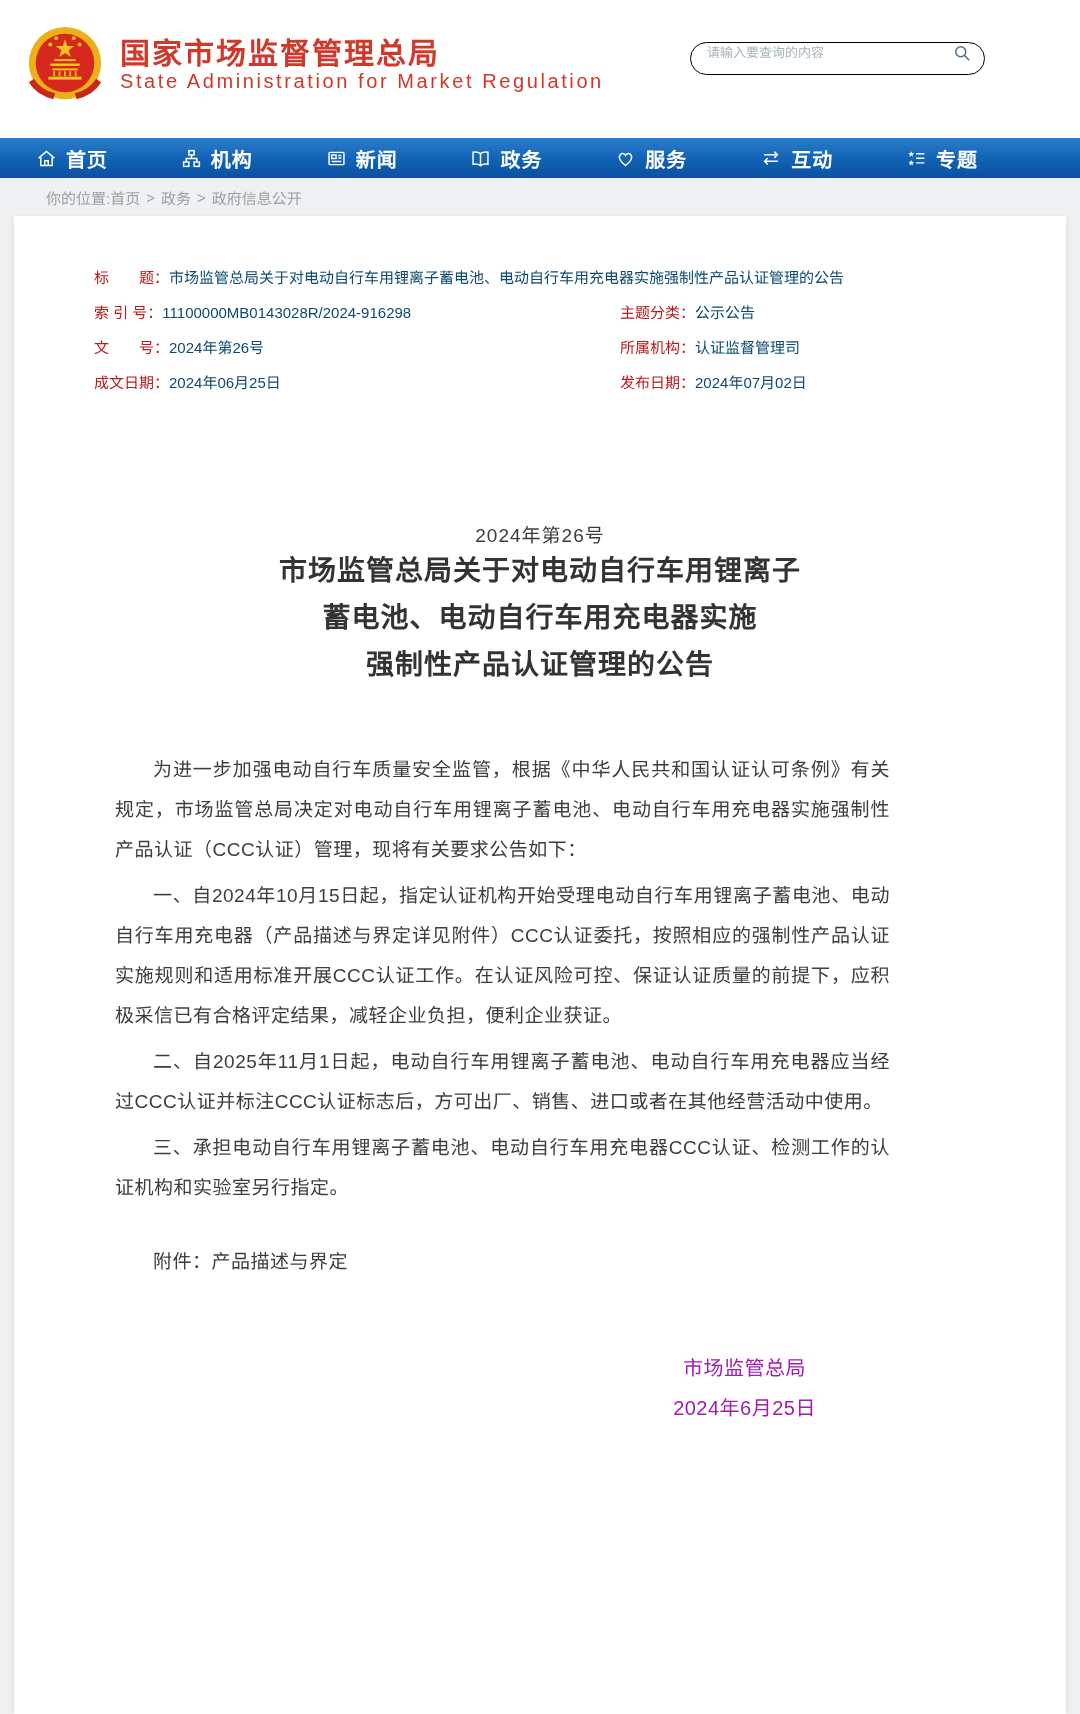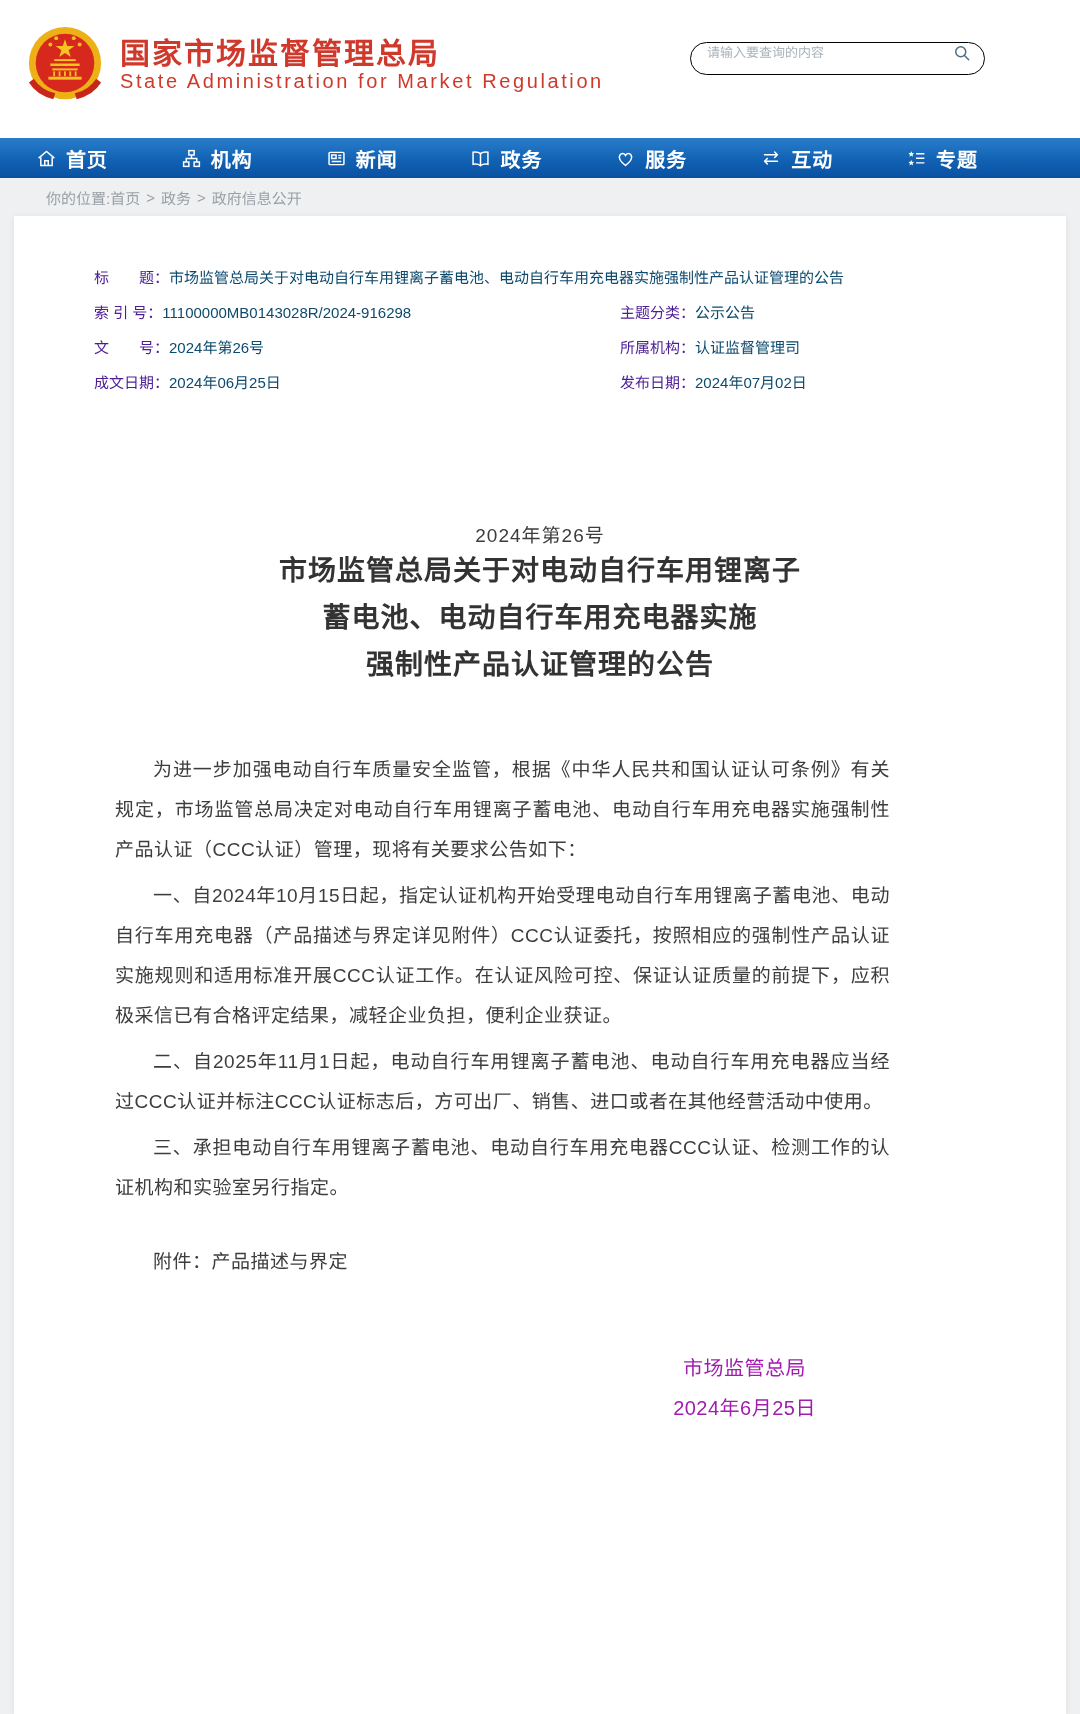--- a/index.html
+++ b/index.html
@@ -36,21 +36,21 @@
 
   
   .content-card { position:absolute; left:14px; right:14px; top:216px; bottom:0;
     background:#ffffff; box-shadow:0 1px 6px rgba(0,0,0,.08); }
 
   
   .meta { padding:50px 40px 0 80px; font-size:15px; }
   .meta-row { display:flex; margin-bottom:14px; }
   .meta-cell { display:flex; align-items:baseline; }
   .meta-cell.left { width:526px; flex:0 0 auto; }
-  .meta-label { color:#4c1d95; white-space:pre; flex:0 0 auto;text-align:center; }
+  .meta-label { color:#b91c1c; white-space:pre; flex:0 0 auto;text-align:center; }
   .meta-value { color:#0c4a6e; }
 
   
   .doc-number { margin-top:128px; text-align:center; font-size:19px; color:#3c3c3c; letter-spacing:1px; }
   .doc-title { padding:0 100px; text-align:center;
     font-size:28px; font-weight:bold; color:#333333; line-height:47px; letter-spacing:1px; }
   .doc-body { margin-top:62px; padding:0 176px 0 101px; font-size:19px; color:#3d3d3d;
     line-height:40px; text-align:justify; letter-spacing:0.5px; }
   .doc-body p { text-indent:2em; margin-bottom:6px; }
   .attachment { margin-top:34px; text-indent:2em; }

